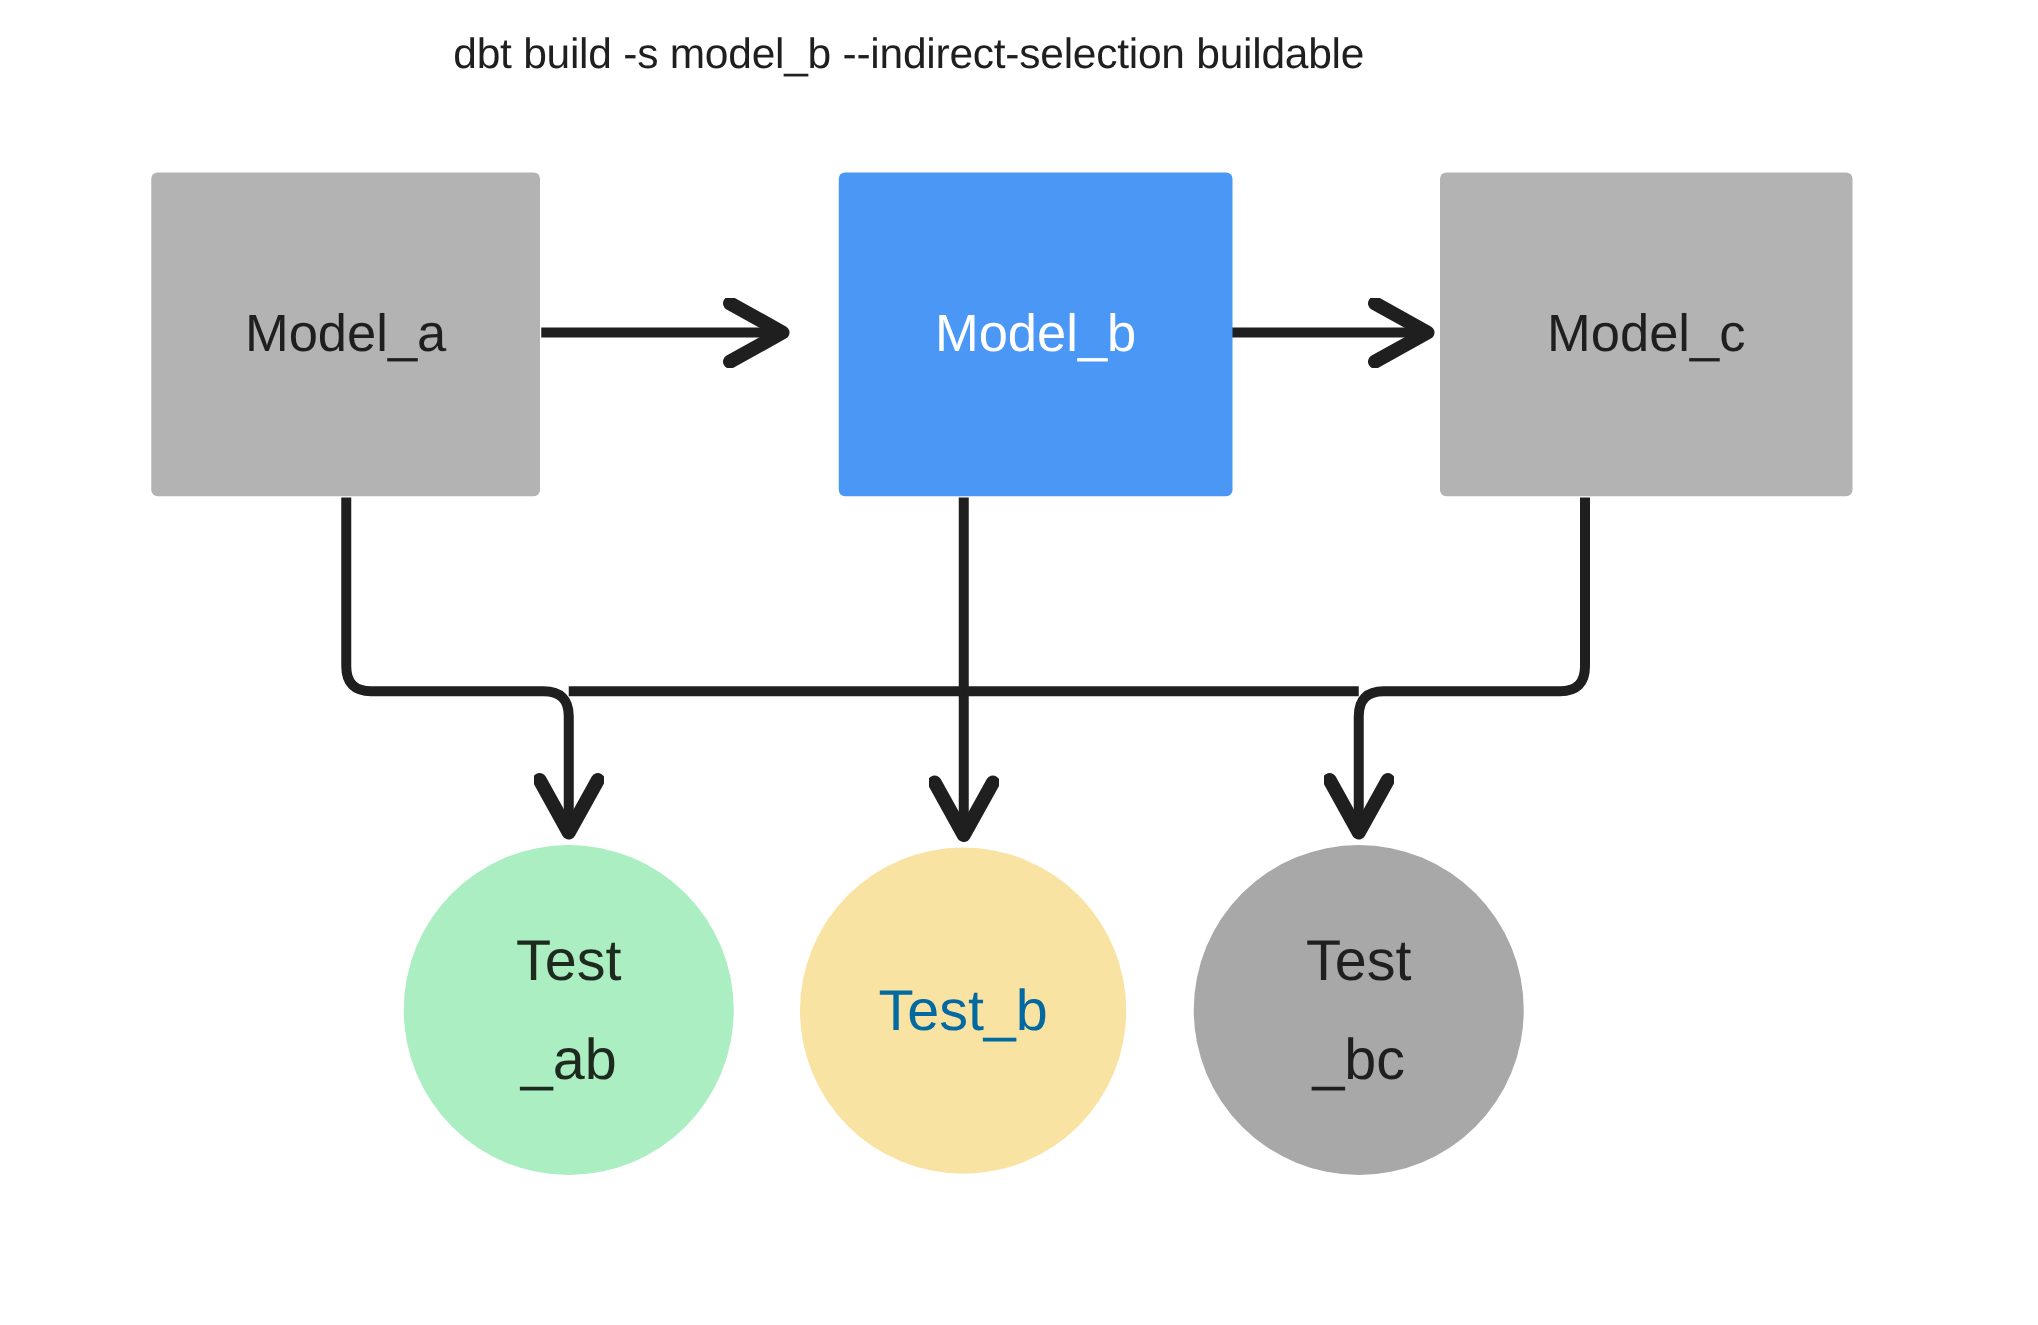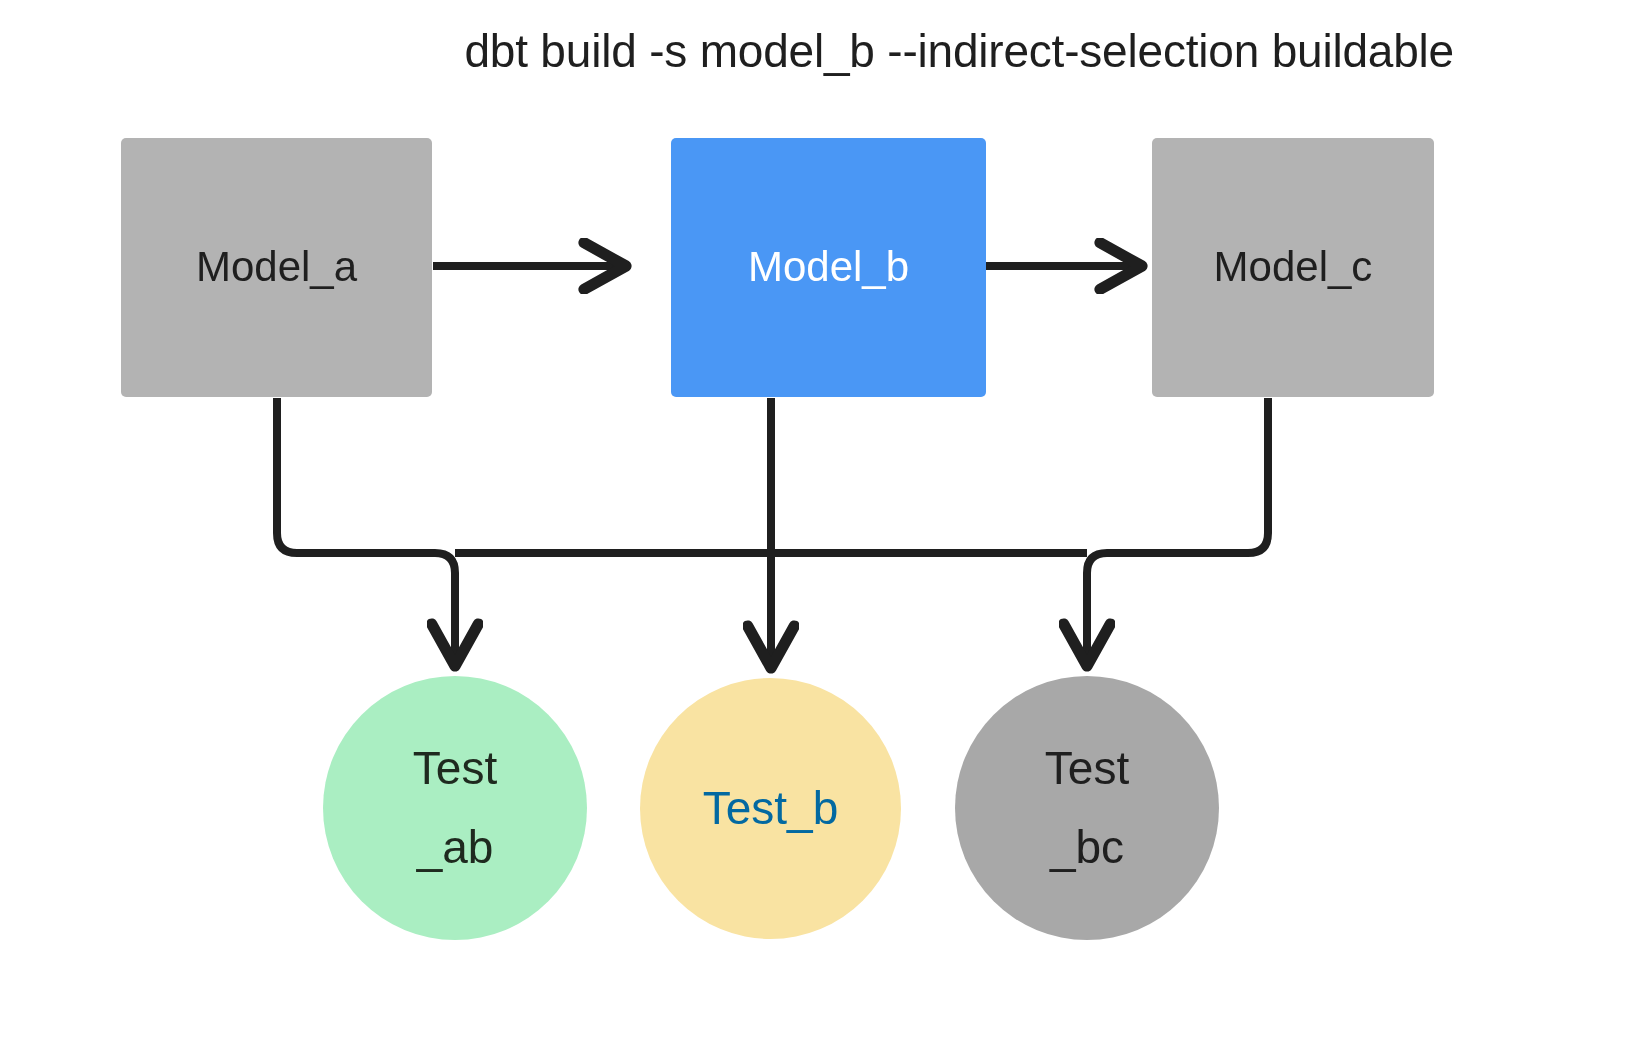--- a/index.html
+++ b/index.html
@@ -23,22 +23,22 @@
     top: 0;
     width: 1630px;
     height: 1060px;
     pointer-events: none;
   }
   .title {
     position: absolute;
     left: 0;
     top: 24px;
     width: 1454px;
-    text-align: right;
-    font-size: 46px;
+    text-align: center;
+    font-size: 34px;
     color: #1f1f1f;
     letter-spacing: -0.2px;
     white-space: nowrap;
   }
   .node-box {
     position: absolute;
     border-radius: 5px;
     display: flex;
     align-items: center;
     justify-content: center;
@@ -54,21 +54,21 @@
     font-size: 46px;
     line-height: 1.72;
     text-align: center;
   }
   .node-circle .lbl {
     display: block;
     white-space: pre-line;
   }
   #box-model-a { left: 121px;  top: 138px; width: 311px; height: 259px; background: #b3b3b3; color: #1f1f1f; }
   #box-model-b { left: 671px;  top: 138px; width: 315px; height: 259px; background: #4a97f5; color: #ffffff; }
-  #box-model-c { left: 1152px; top: 138px; width: 282px; height: 259px; background: #b3b3b3; color: #1f1f1f; }
+  #box-model-c { left: 1152px; top: 138px; width: 330px; height: 259px; background: #b3b3b3; color: #1f1f1f; }
   #circle-test-ab { left: 323px;  top: 676px; width: 264px; height: 264px; background: #aaeec2; color: #1f2a1f; }
   #circle-test-b  { left: 640px;  top: 678px; width: 261px; height: 261px; background: #f9e3a2; color: #0369a1; }
   #circle-test-bc { left: 955px;  top: 676px; width: 264px; height: 264px; background: #a8a8a8; color: #1f1f1f; }
 </style>
 </head>
 <body>
 
 <div id="canvas">
 
   <div class="title">dbt build -s model_b --indirect-selection buildable</div>

